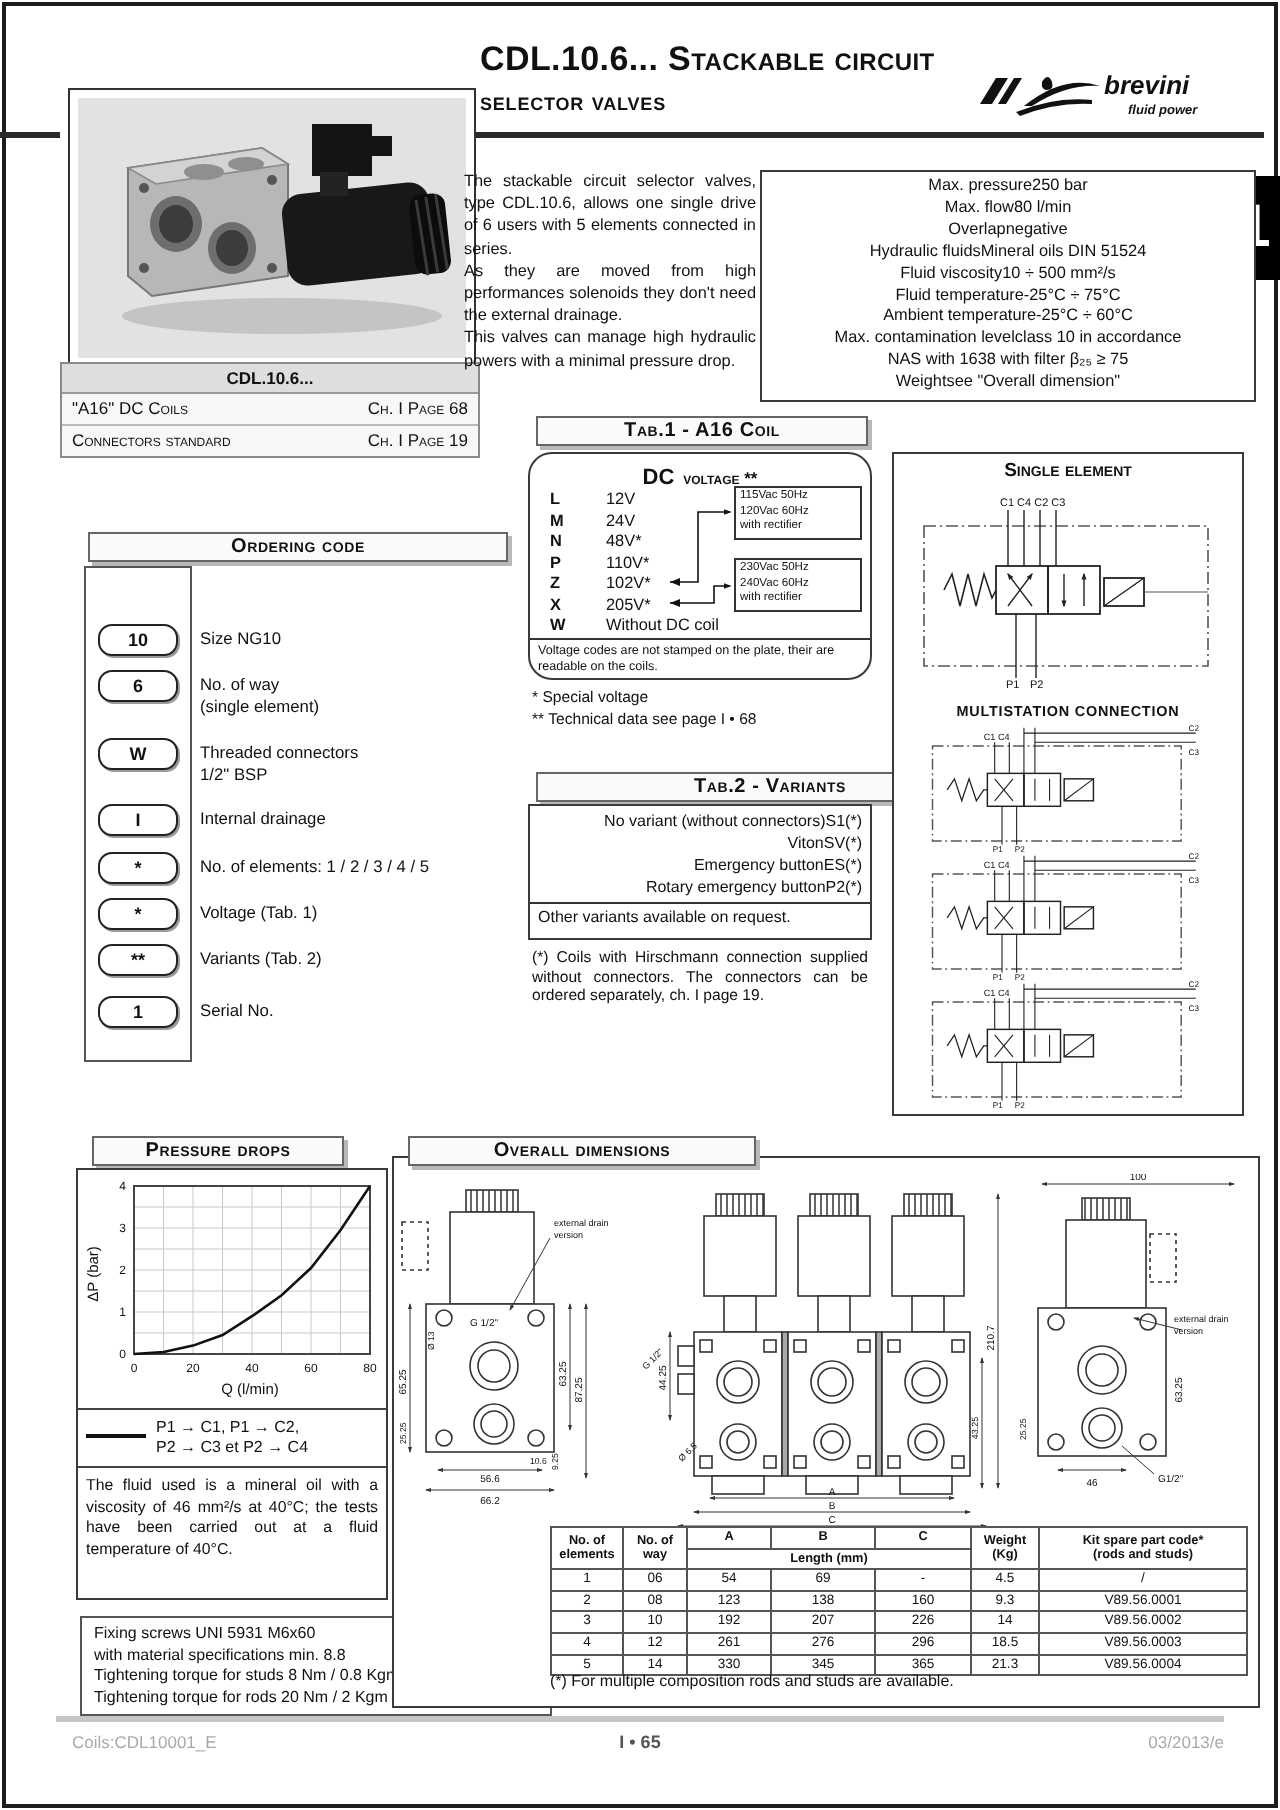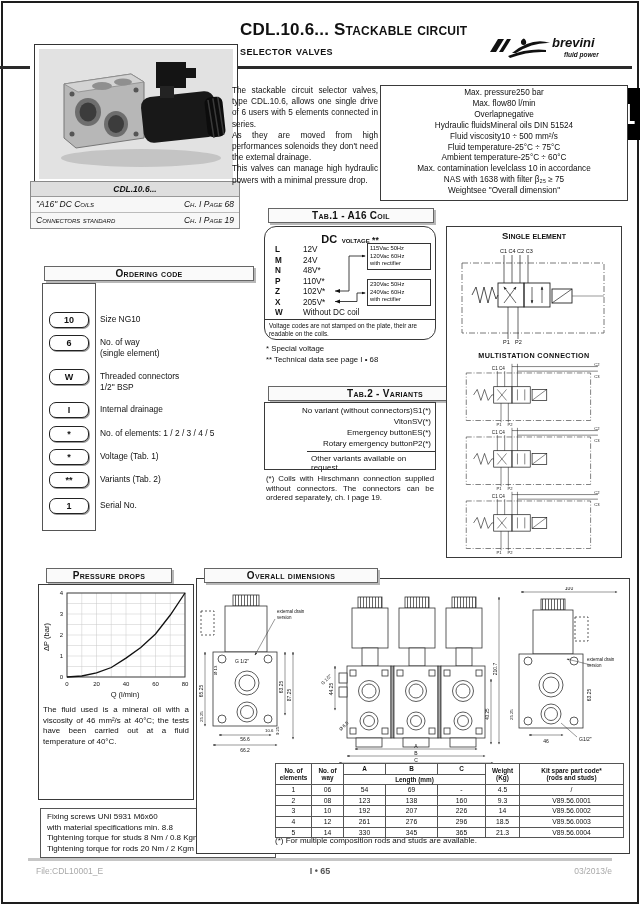--- a/index.html
+++ b/index.html
@@ -6,21 +6,21 @@
   #page{position:relative;width:640px;height:905px;background:#fff;overflow:hidden;
         font-family:"Liberation Sans","DejaVu Sans",sans-serif;color:#111;}
   #frame{position:absolute;inset:1px;border:2px solid #1d1d1d;pointer-events:none;}
   .abs{position:absolute;}
   .sc{font-variant:small-caps;}
   .pl{white-space:pre-line;}
   .sec-hdr{position:absolute;border:1px solid #666;background:#fafafa;box-shadow:2px 2px 0 #b8b8b8;
            text-align:center;font-weight:bold;font-size:10px;line-height:13px;font-variant:small-caps;letter-spacing:.3px;}
   .box{position:absolute;border:1.5px solid #3a3a3a;background:#fff;}
   .spec-row{display:flex;justify-content:center;font-size:8.2px;line-height:10.9px;}
-  .caption-table{position:absolute;border:1px solid #8a8a8a;background:#c2410c;font-size:8.5px;font-style:italic;}
+  .caption-table{position:absolute;border:1px solid #8a8a8a;background:#c2410c;font-size:8.5px;}
   .caption-table .hd{background:#dedede;font-weight:bold;text-align:center;border-bottom:1px solid #999;line-height:14px;}
   .caption-table .rw{display:flex;justify-content:space-between;line-height:15px;padding:0 5px;border-bottom:1px solid #bbb;background:#f7f7f7;}
   .caption-table .rw:last-child{border-bottom:none;}
   .ord-row{position:absolute;left:42px;width:340px;height:24px;}
   .ord-code{position:absolute;left:7px;top:0;width:38px;height:14px;border:1.3px solid #222;border-radius:7px;
             background:#fff;box-shadow:1px 1px 0 #9a9a9a;text-align:center;font-weight:bold;font-size:9px;line-height:14px;}
   .ord-desc{position:absolute;left:58px;top:2px;font-size:8.4px;line-height:10.5px;white-space:pre-line;}
   .t1-row{position:absolute;font-size:8.2px;line-height:9px;}
   .t2-row{display:flex;justify-content:flex-end;font-size:8px;line-height:11px;padding:0 4px;}
   .note-sm{font-size:6.3px;line-height:7.8px;}
@@ -240,21 +240,21 @@
         <span>SV(*)</span>
       </div>
     <div class="t2-row">
         <span>Emergency button</span>
         <span>ES(*)</span>
       </div>
     <div class="t2-row">
         <span>Rotary emergency button</span>
         <span>P2(*)</span>
       </div>
-    <div style="border-top:1.3px solid #333;margin-top:2px;padding:2px 4px;font-size:8px;margin-left:42px;">Other variants available on request.</div>
+    <div style="border-top:1.3px solid #333;margin-top:2px;padding:2px 4px;font-size:8px;">Other variants available on request.</div>
   </div>
   <div class="abs fnote" style="left:266px;top:474px;width:168px;text-align:justify;">(*) Coils with Hirschmann connection supplied without connectors. The connectors can be ordered separately, ch. I page 19.</div>
 
   <div class="box" style="left:446px;top:226px;width:174px;height:330px;">
     <div class="abs sc" style="left:0;top:3px;width:100%;text-align:center;font-weight:bold;font-size:9.5px;">Single element</div>
     <svg class="abs" width="158" height="104" viewBox="0 0 158 104" style="left:7px;top:16px;">
       <defs>
           <marker id="ah2" markerWidth="5" markerHeight="5" refX="4" refY="2.5" orient="auto">
             <path d="M5,2.5L0,0.7L0,4.3Z" fill="#222"></path>
           </marker>
@@ -373,20 +373,25 @@
         <text x="55.5" y="99" text-anchor="middle" font-size="6" fill="#111">20</text>
         <text x="85" y="99" text-anchor="middle" font-size="6" fill="#111">40</text>
         <text x="114.5" y="99" text-anchor="middle" font-size="6" fill="#111">60</text>
         <text x="144" y="99" text-anchor="middle" font-size="6" fill="#111">80</text>
         <text x="22" y="92.2" text-anchor="end" font-size="6" fill="#111">0</text>
         <text x="22" y="71.2" text-anchor="end" font-size="6" fill="#111">1</text>
         <text x="22" y="50.2" text-anchor="end" font-size="6" fill="#111">2</text>
         <text x="22" y="29.2" text-anchor="end" font-size="6" fill="#111">3</text>
         <text x="22" y="8.2" text-anchor="end" font-size="6" fill="#111">4</text>
       </svg>
+    <div style="display:flex;gap:5px;border-top:1px solid #444;border-bottom:1px solid #444;margin-top:3px;padding:4px 4px;">
+      <span style="width:30px;border-top:2px solid #111;height:0;margin-top:8px;flex:none;"></span>
+      <span class="pl" style="font-size:8px;line-height:10px;">P1 → C1, P1 → C2,
+P2 → C3 et P2 → C4</span>
+    </div>
     <div style="padding:4px 4px;font-size:7.9px;line-height:10.6px;text-align:justify;">The fluid used is a mineral oil with a viscosity of 46 mm²/s at  40°C; the tests have been carried out at a fluid temperature of 40°C.</div>
   </div>
 
   <div class="abs pl" style="left:40px;top:808px;width:222px;border:1px solid #555;font-size:8px;line-height:10.6px;padding:3px 6px;">Fixing screws UNI 5931 M6x60
 with material specifications min. 8.8
 Tightening torque for studs 8 Nm / 0.8 Kgm
 Tightening torque for rods 20 Nm / 2 Kgm</div>
 
   <div class="box" style="left:196px;top:578px;width:432px;height:274px;">
     <svg width="426" height="178" viewBox="0 0 426 178" style="position:absolute;left:2px;top:8px;">
@@ -602,16 +607,16 @@
             <td>21.3</td>
             <td>V89.56.0004</td>
           </tr>
         </tbody>
     </table>
     <div class="abs" style="left:78px;top:257px;font-size:8px;">(*) For multiple composition rods and studs are available.</div>
   </div>
   <div class="sec-hdr" style="left:204px;top:568px;width:172px;">Overall dimensions</div>
 
   <div class="abs" style="left:28px;top:858px;width:584px;height:3px;background:#c6c6c6;"></div>
-  <div class="abs footer-txt" style="left:36px;top:866px;">File:CDL10001_E</div>
+  <div class="abs footer-txt" style="left:36px;top:866px;">Coils:CDL10001_E</div>
   <div class="abs" style="left:0;top:866px;width:640px;text-align:center;font-size:9px;font-weight:bold;color:#555;">I  •  65</div>
   <div class="abs footer-txt" style="left:532px;top:866px;width:80px;text-align:right;">03/2013/e</div>
 </div>
 
 </body></html>

